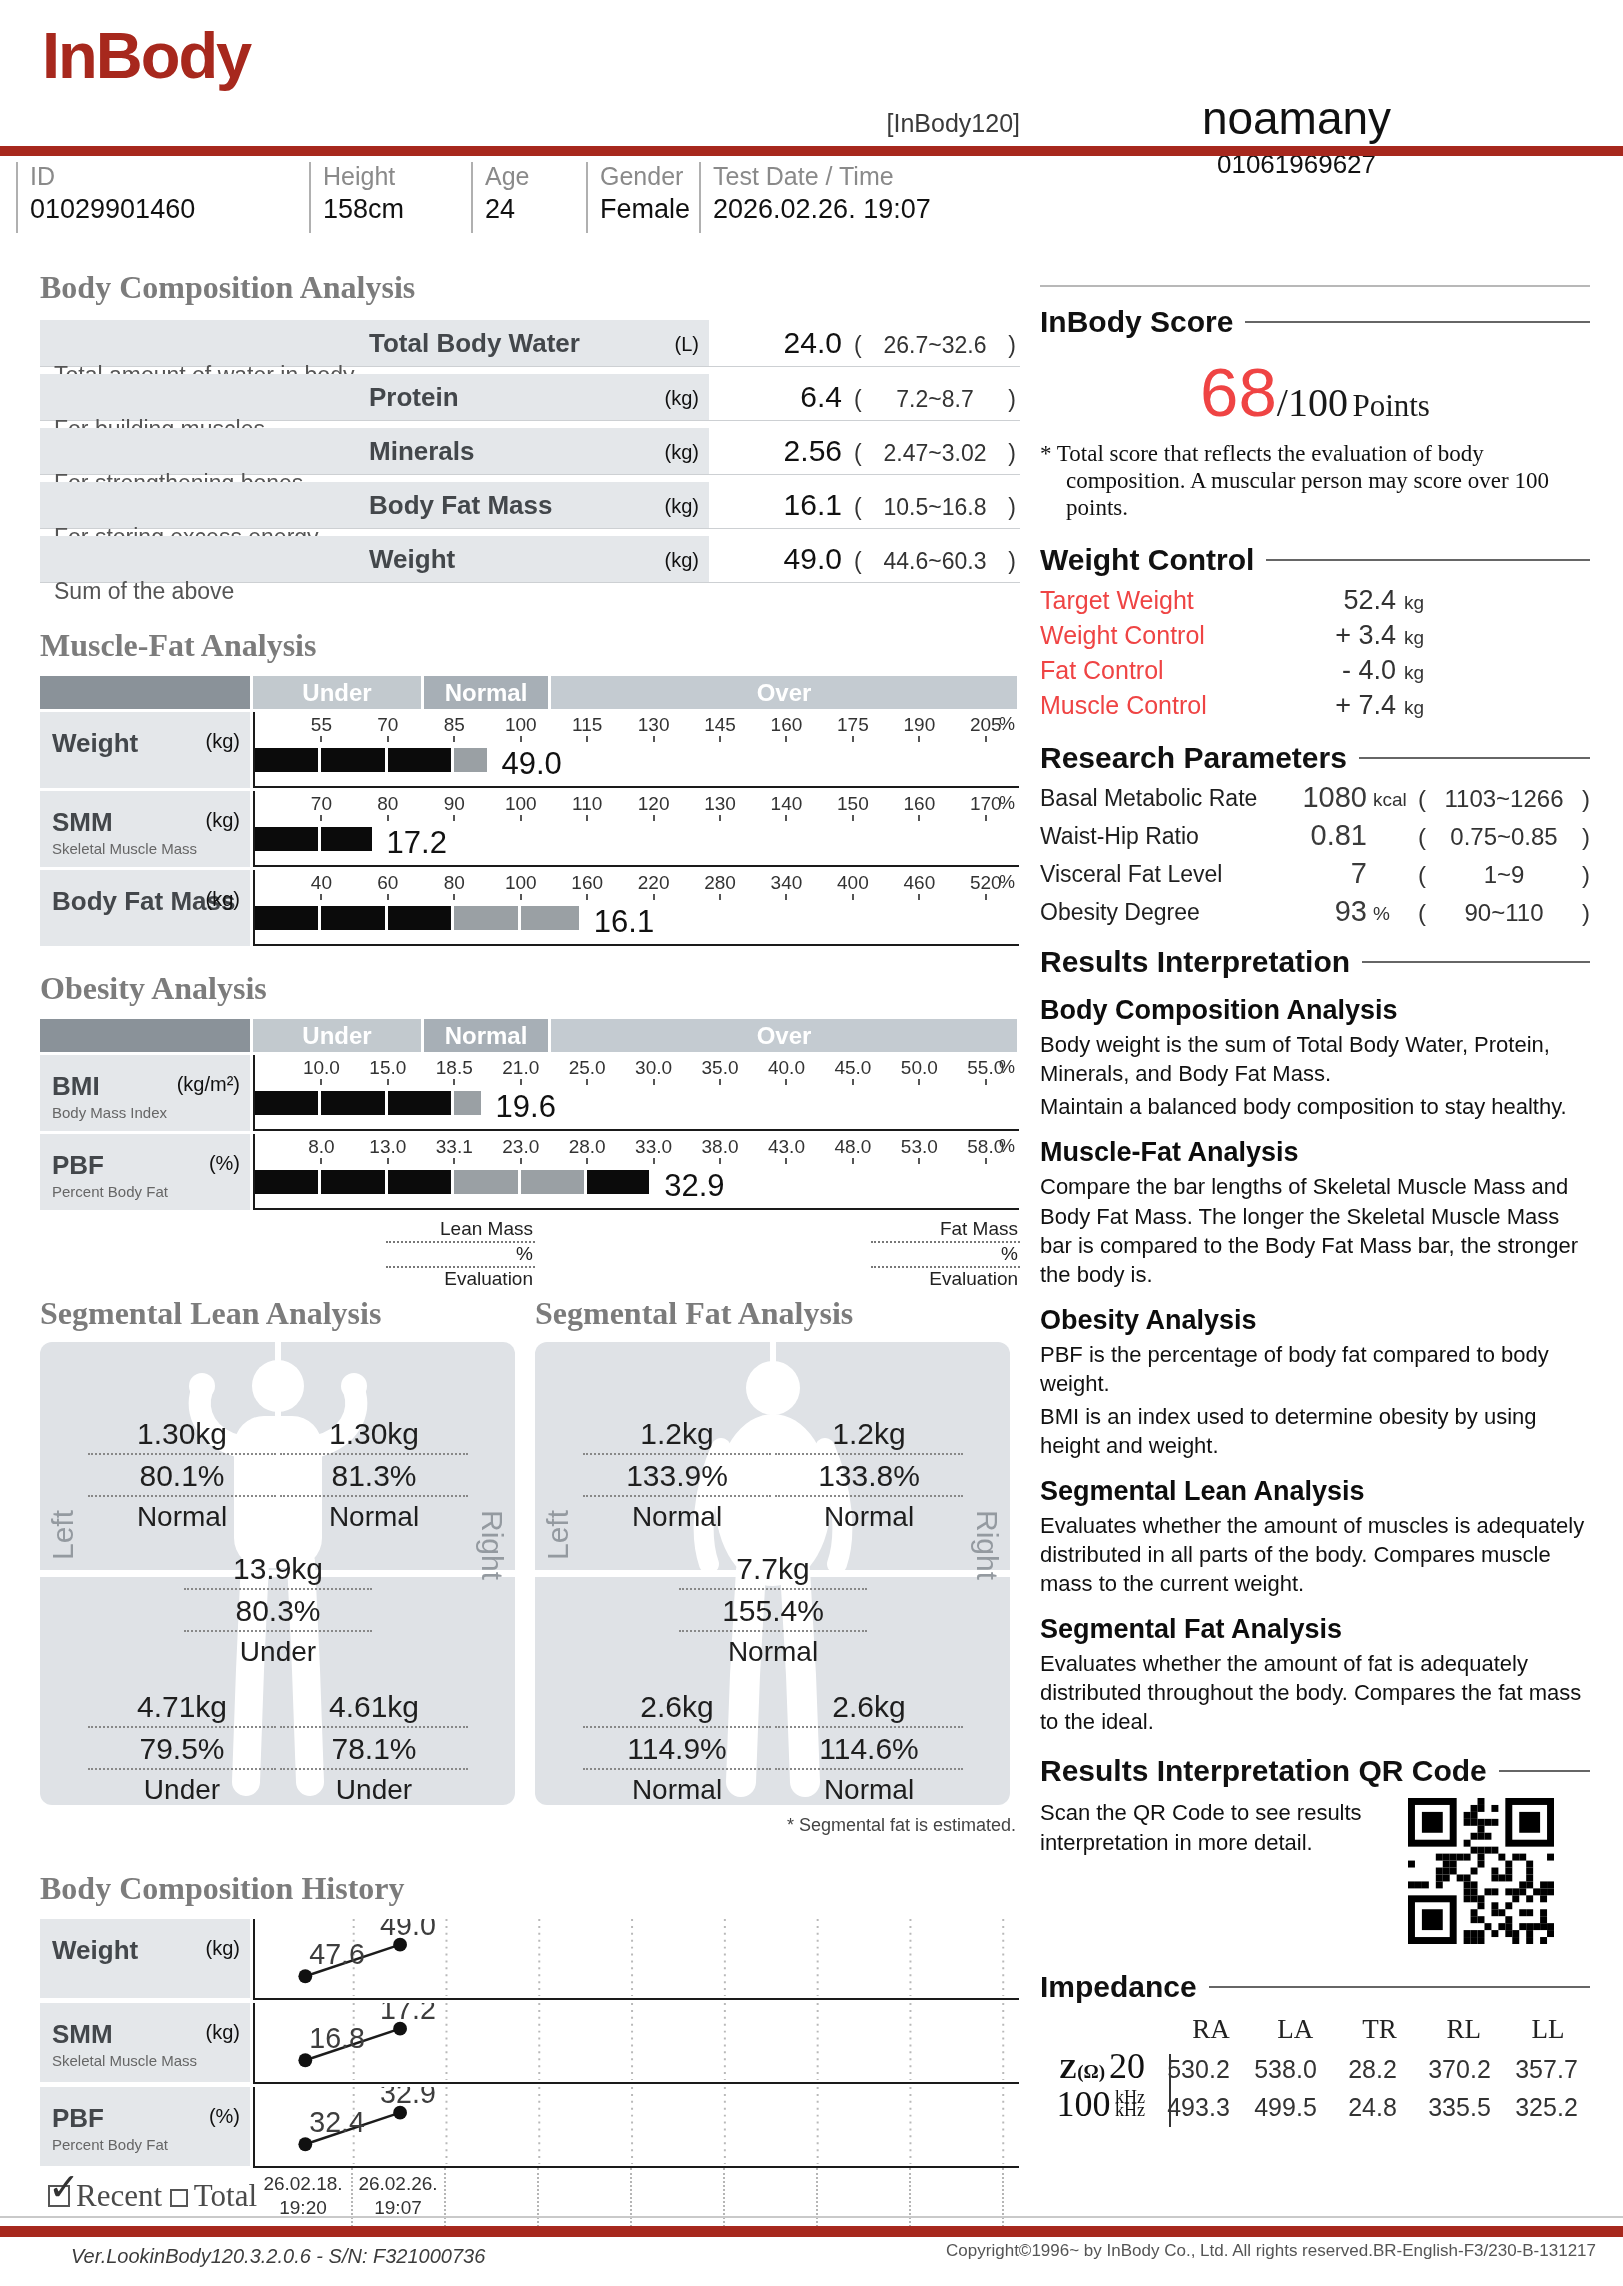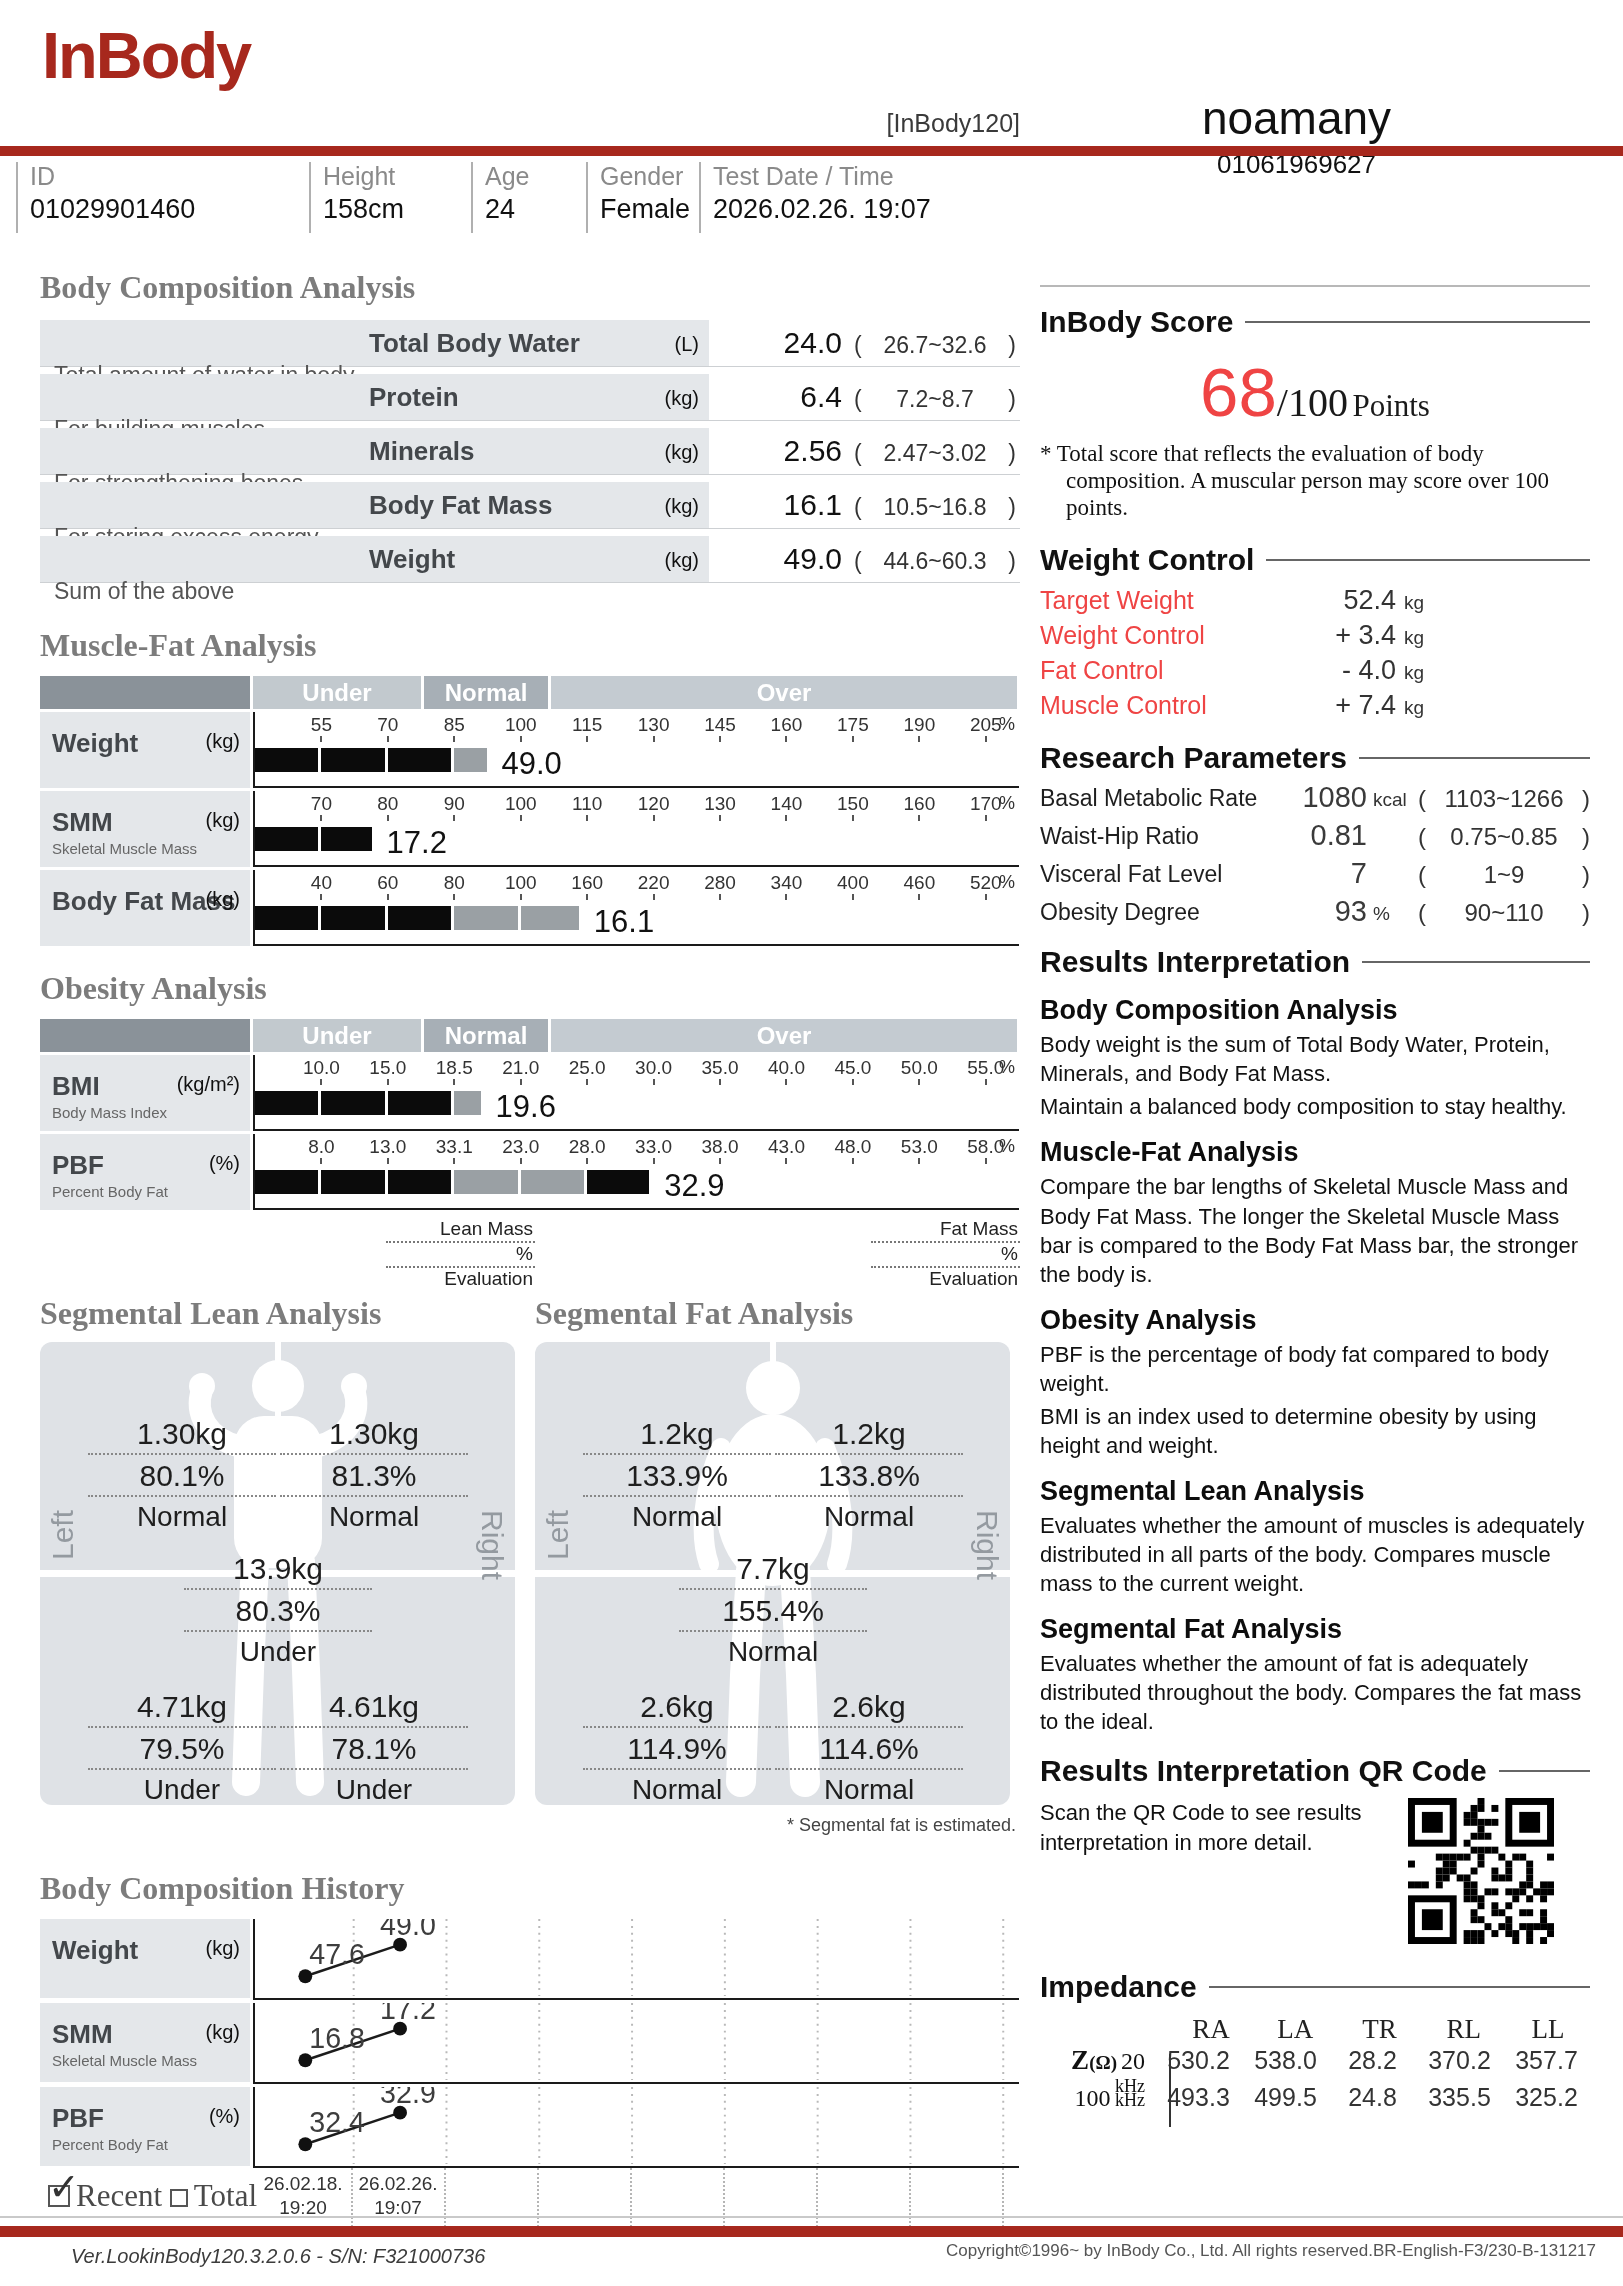--- a/index.html
+++ b/index.html
@@ -109,21 +109,21 @@
   .qr-text{width:327px;font-size:22px;color:#111;line-height:1.35;}
   .qr-box{margin-left:auto;margin-right:36px;}
   .imp-table{position:relative;margin-top:10px;}
   .imp-head{display:flex;margin-left:129px;}
   .imp-head div{width:87px;text-align:center;font-family:"Liberation Serif",serif;font-size:27px;color:#222;}
   .imp-row{display:flex;align-items:baseline;height:38px;}
   .imp-lbl{width:129px;text-align:right;padding-right:10px;box-sizing:border-box;
            font-family:"Liberation Serif",serif;color:#111;}
   .imp-lbl .z{font-weight:bold;font-size:27px;}
   .imp-lbl .om{font-weight:bold;font-size:19px;}
-  .imp-lbl .fq{font-size:24px;}
+  .imp-lbl .fq{font-size:36px;}
   .imp-lbl .khz{font-size:18px;}
   .imp-vals{display:flex;}
   .imp-vals div{width:87px;text-align:center;font-size:25px;color:#333;}
   .imp-divider{position:absolute;left:129px;top:40px;width:2px;height:73px;background:#333;}
   
   .foot-grayline{position:absolute;left:0;top:2216px;width:100%;height:2px;background:#c9c9c9;}
   .foot-red{position:absolute;left:0;top:2226px;width:100%;height:11px;background:#A7281D;}
   .foot-left{position:absolute;left:71px;top:2245px;font-size:20px;font-style:italic;color:#3c3c3c;}
   .foot-right{position:absolute;right:28px;top:2241px;font-size:17px;color:#555;}
 </style>

